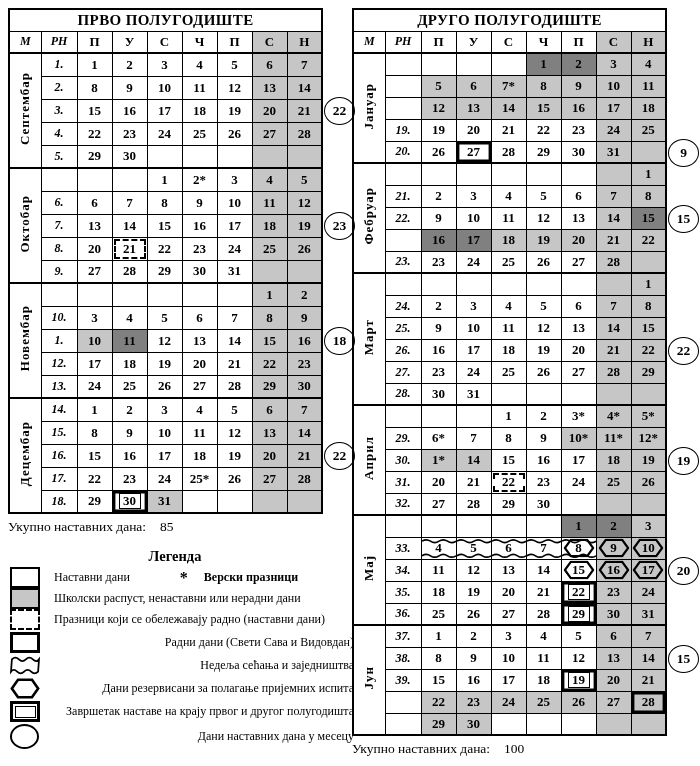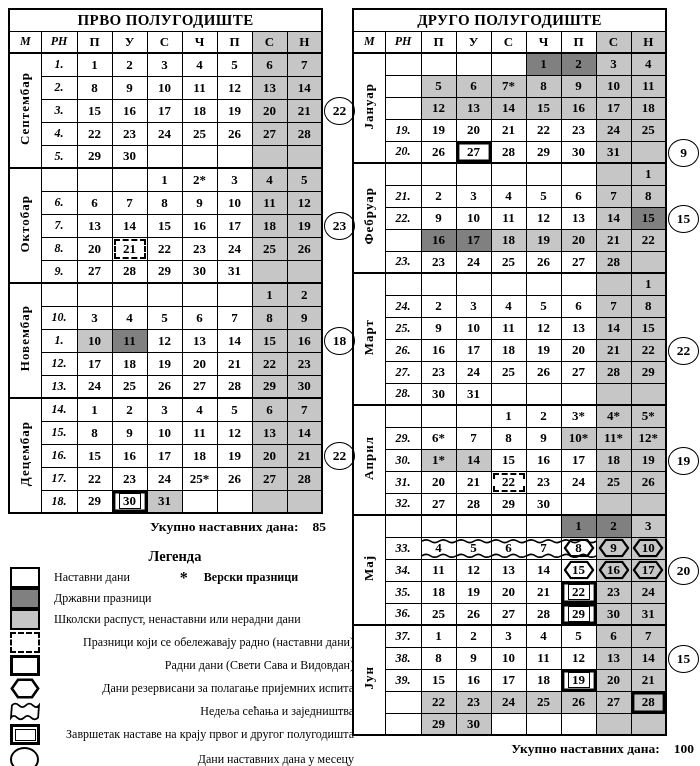--- a/index.html
+++ b/index.html
@@ -25,21 +25,21 @@
   .bg-v{background:#c6c6c6;}
   .bg-h{background:#808080;}
   td.m-t{box-shadow:inset 0 0 0 2.4px #000;}
   .num{position:relative;z-index:2;}
   .num-box{display:inline-block;position:relative;z-index:2;border:1.5px solid #000;padding:0 3.5px;line-height:14px;}
   .dash-ov{position:absolute;inset:1px;border:2.2px dashed #000;z-index:1;}
   .ov{position:absolute;z-index:1;pointer-events:none;}
   .hex-ov{left:50%;top:50%;width:31px;height:19px;transform:translate(-50%,-50%);}
   .wavy-ov{left:0;top:0;width:100%;height:100%;}
   .cnt{position:absolute;left:316px;width:29px;height:26px;border:1.8px solid #000;border-radius:50%;background:#fff;font-weight:bold;font-size:13.5px;display:flex;align-items:center;justify-content:center;}
-  .total{margin-top:5px;text-align:right;font-weight:bold;font-size:13.5px;}
+  .total{margin-top:5px;text-align:left;font-weight:normal;font-size:13.5px;}
   #sem1 .total{width:318px;}
   #sem2 .total{width:342px;}
   .total .tv{margin-left:14px;}
   #legend{position:absolute;left:10px;top:548px;width:344px;}
   .lg-title{width:330px;text-align:center;font-weight:bold;font-size:14.5px;margin-bottom:2px;}
   .lg-row{display:flex;align-items:center;min-height:21px;}
   .lg-row:nth-child(n+4){margin-top:2px;justify-content:space-between;}
   .sw{width:30px;height:21px;box-sizing:border-box;margin-right:14px;flex:none;background:#fff;}
   .sw-white{border:2px solid #000;}
   .sw-darkgray{border:2px solid #000;background:#808080;}
@@ -691,50 +691,46 @@
   <section id="legend">
     <div class="lg-title">Легенда</div>
     <div id="lg-rows">
         <div class="lg-row">
           <div class="sw sw-white"></div>
           <span class="lg-label">Наставни дани</span>
           <span class="star">*</span>
           <span class="star-label">Верски празници</span>
         </div>
         <div class="lg-row">
-          <div class="sw sw-darkgray"></div>
-          <span class="lg-label">Државни празници</span>
-        </div>
-        <div class="lg-row">
           <div class="sw sw-lightgray"></div>
           <span class="lg-label">Школски распуст, ненаставни или нерадни дани</span>
         </div>
         <div class="lg-row">
           <div class="sw sw-dashed"></div>
           <span class="lg-label">Празници који се обележавају радно (наставни дани)</span>
         </div>
         <div class="lg-row">
           <div class="sw sw-thick"></div>
           <span class="lg-label">Радни дани (Свети Сава и Видовдан)</span>
         </div>
         <div class="lg-row">
+          <div class="sw sw-wavy">
+            <svg viewBox="0 0 34 24">
+              <path d="M2,5 Q6,1 10,5 T18,5 T26,5 T33,5 L32,19 Q28,23 24,19 T16,19 T8,19 T1,19 Z" fill="none" stroke="#000" stroke-width="2"></path>
+            </svg>
+          </div>
+          <span class="lg-label">Недеља сећања и заједништва</span>
+        </div>
+        <div class="lg-row">
           <div class="sw sw-hex">
             <svg viewBox="0 0 34 24">
               <polygon points="9,2 25,2 32,12 25,22 9,22 2,12" fill="none" stroke="#000" stroke-width="3"></polygon>
             </svg>
           </div>
           <span class="lg-label">Дани резервисани за полагање пријемних испита</span>
-        </div>
-        <div class="lg-row">
-          <div class="sw sw-wavy">
-            <svg viewBox="0 0 34 24">
-              <path d="M2,5 Q6,1 10,5 T18,5 T26,5 T33,5 L32,19 Q28,23 24,19 T16,19 T8,19 T1,19 Z" fill="none" stroke="#000" stroke-width="2"></path>
-            </svg>
-          </div>
-          <span class="lg-label">Недеља сећања и заједништва</span>
         </div>
         <div class="lg-row">
           <div class="sw sw-double">
             <div class="inner"></div>
           </div>
           <span class="lg-label">Завршетак наставе на крају првог и другог полугодишта</span>
         </div>
         <div class="lg-row">
           <div class="sw sw-circle"></div>
           <span class="lg-label">Дани наставних дана у месецу</span>

